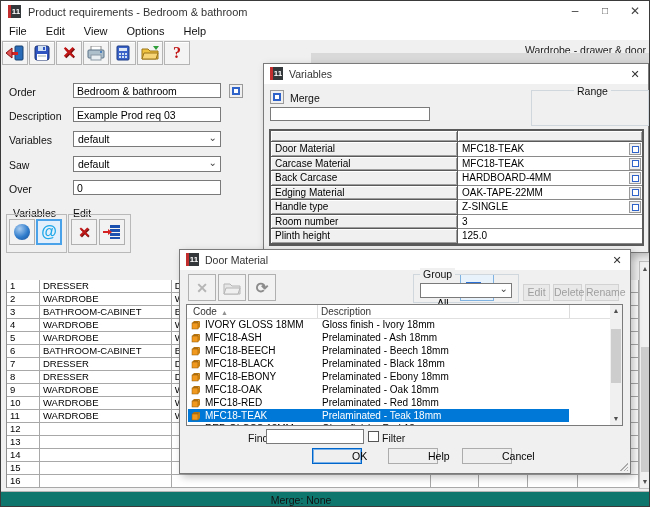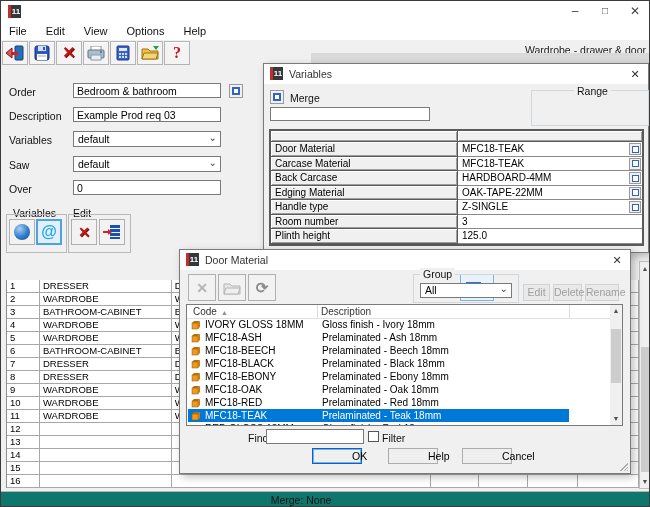--- a/index.html
+++ b/index.html
@@ -89,20 +89,21 @@
     linear-gradient(135deg,transparent 50%,#aaa 50%,#aaa 57%,transparent 57%,transparent 71%,#aaa 71%,#aaa 78%,transparent 78%,transparent 92%,#aaa 92%);}
   .sortarrow{font-size:7px;color:#909090;margin-left:4px;}
 </style>
 </head>
 <body>
 
 <div class="win">
 
   <div class="abs titlebar">
     <span class="abs appicon title-ic">11</span>
+    <span class="abs title-txt">Product requirements - Bedroom &amp; bathroom</span>
     <span class="abs cap" style="left:560px;top:0;">–</span>
     <span class="abs cap" style="left:590px;top:0;font-size:10px;">□</span>
     <span class="abs cap" style="left:620px;top:0;">✕</span>
   </div>
 
   <div class="abs menubar">
     <span class="menuitem">File</span>
     <span class="menuitem">Edit</span>
     <span class="menuitem">View</span>
     <span class="menuitem">Options</span>
@@ -522,21 +523,21 @@
             <rect x="10" y="8" width="2" height="2" fill="#e8941a"></rect>
         </g>
       </svg>
       <span style="font-size:8px;color:#333;">▾</span>
     </span>
 
     <div class="groupbox" style="left:233px;top:24px;width:104px;height:27px;border-color:#d0d8de;">
       <span class="grouplabel" style="left:6px;top:-7px;">Group</span>
     </div>
     <span class="combo" style="left:240px;top:33px;width:92px;height:15px;">
-      <span class="val" style="top:0;">All</span>
+      <span class="val" style="top:13px;margin-left:12px;">All</span>
       <span class="chev" style="top:-1px;">⌄</span>
     </span>
     <span class="dis-btn" style="left:343px;width:27px;">Edit</span>
     <span class="dis-btn" style="left:373px;width:29px;">Delete</span>
     <span class="dis-btn" style="left:405px;width:34px;">Rename</span>
 
     <div class="dm-list">
       <div class="dm-head">
         <span style="position:absolute;left:6px;top:1px;font-size:10px;color:#333;"><span>Code</span><span class="sortarrow">▲</span></span>
         <span style="position:absolute;left:134px;top:1px;font-size:10px;color:#333;">Description</span>

